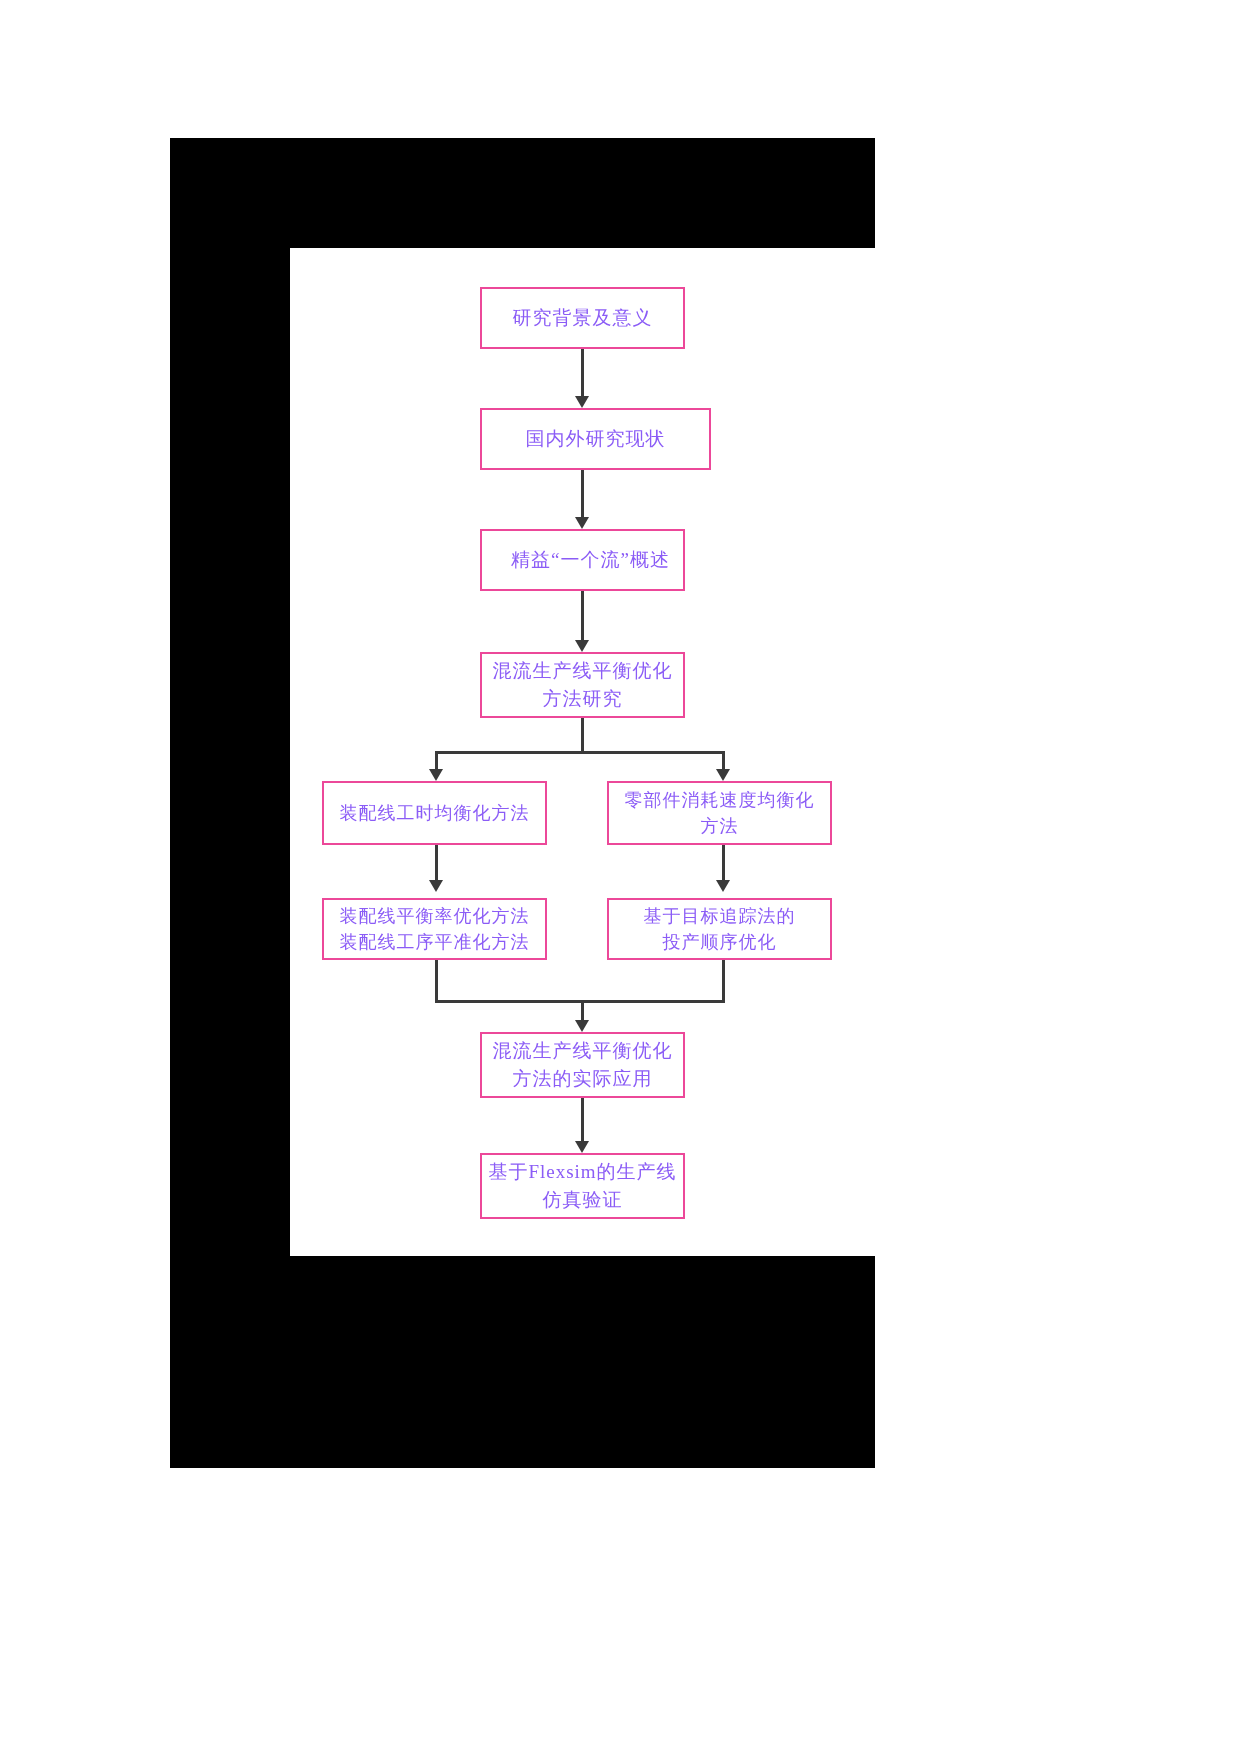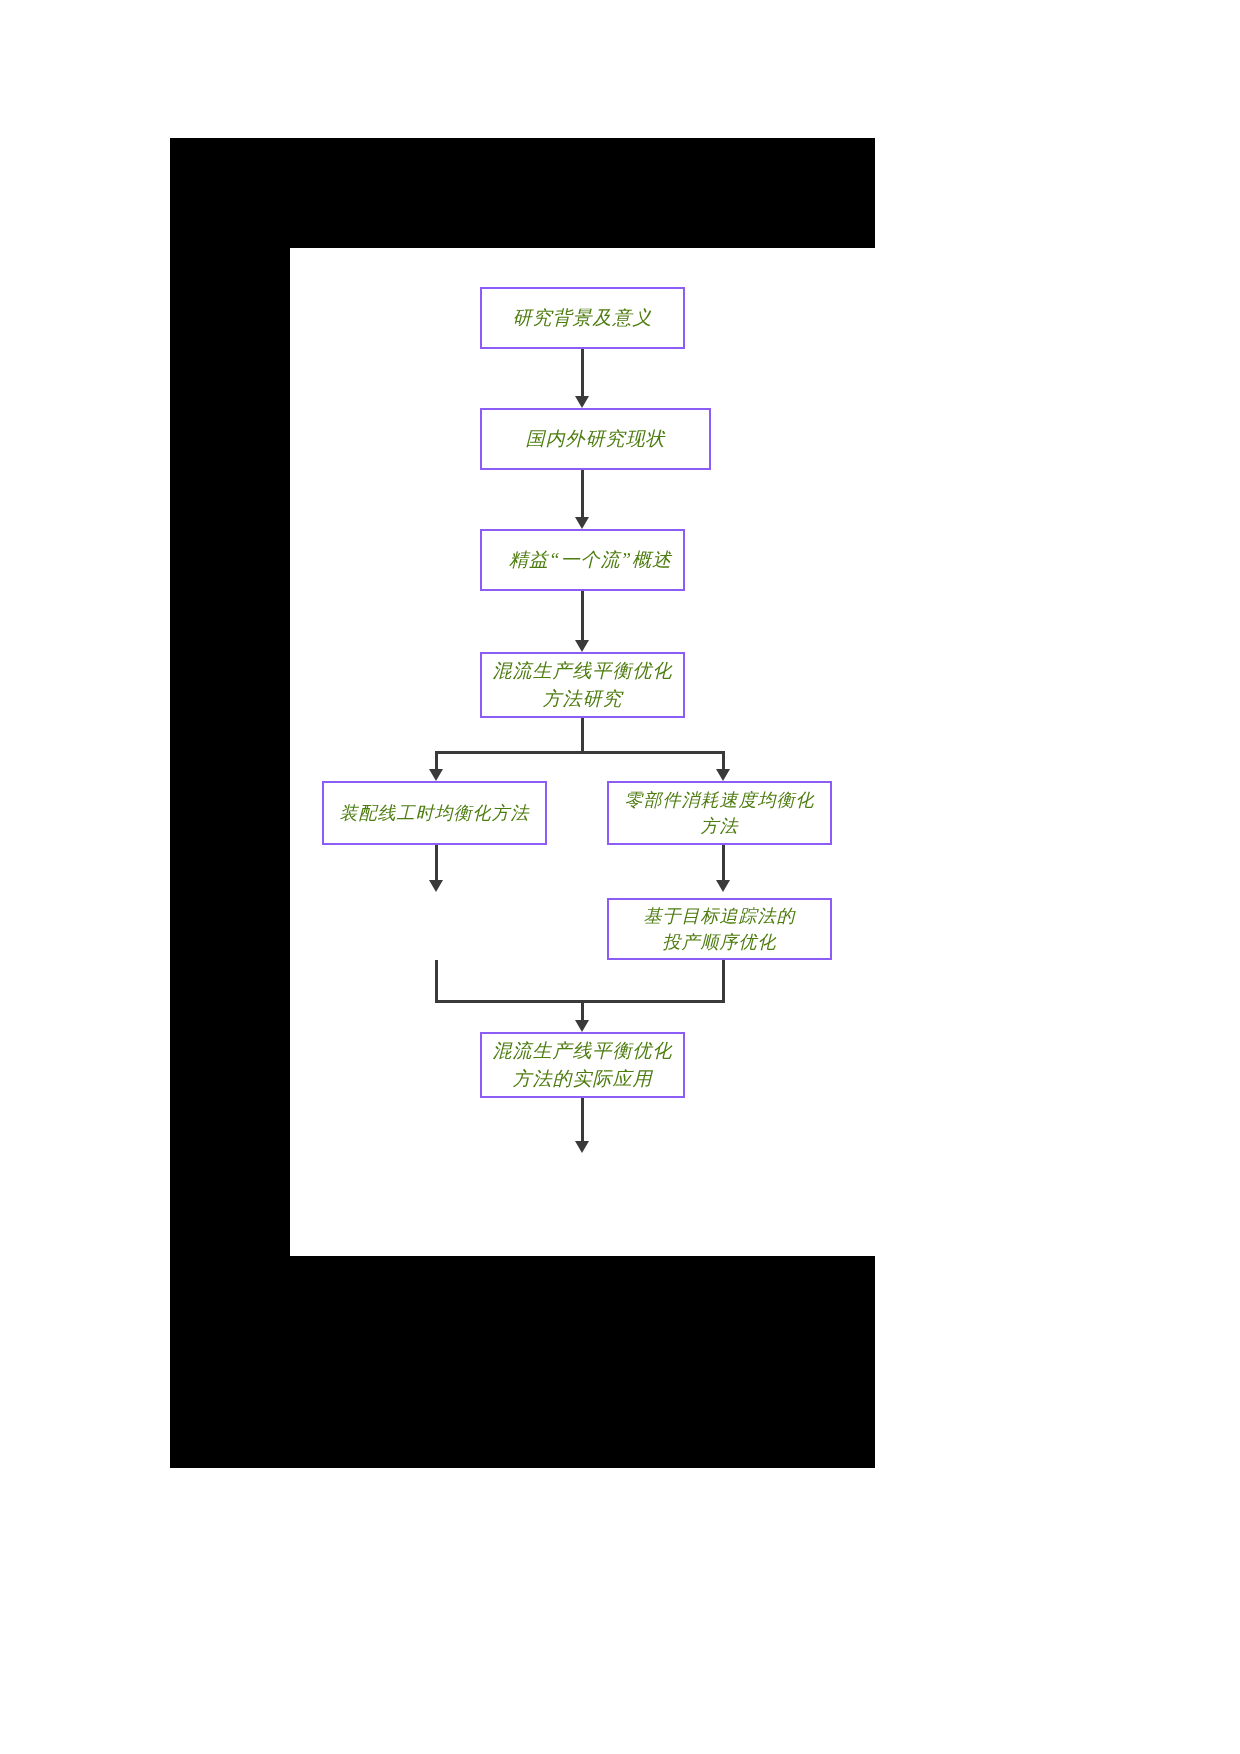--- a/index.html
+++ b/index.html
@@ -63,33 +63,32 @@
     position: absolute;
     left: 170px;
     top: 138px;
     width: 705px;
     height: 1330px;
   }
 
   .node {
     position: absolute;
     box-sizing: border-box;
-    border: 2px solid #8b5cf6;
+    border: 2px solid #ec4899;
     background: #ffffff;
     display: flex;
     align-items: center;
     justify-content: center;
     text-align: center;
-    color: #4d7c0f;
+    color: #8b5cf6;
     font-size: 19px;
     line-height: 1.45;
     letter-spacing: 1px;
     font-family: "Liberation Serif", "DejaVu Serif", serif;
     white-space: pre-line;
-    font-style: italic;
   }
   .node.small { font-size: 18px; }
 
   
   .conn-v, .conn-h {
     position: absolute;
     background: #3a3a3a;
   }
   .conn-v { width: 3px; }
   .conn-h { height: 3px; }
@@ -147,34 +146,38 @@
 
     <div class="node small" style="left:437px; top:643px; width:225px; height:64px;">零部件消耗速度均衡化
 方法</div>
 
     <div class="conn-v" style="left:265px; top:707px; height:42px;"></div>
     <div class="arrowhead" style="left:259px; top:742px;"></div>
 
     <div class="conn-v" style="left:552px; top:707px; height:42px;"></div>
     <div class="arrowhead" style="left:546px; top:742px;"></div>
 
+    <div class="node small" style="left:152px; top:760px; width:225px; height:62px;">装配线平衡率优化方法
+装配线工序平准化方法</div>
 
     <div class="node small" style="left:437px; top:760px; width:225px; height:62px;">基于目标追踪法的
 投产顺序优化</div>
 
     <div class="conn-v" style="left:265px; top:822px; height:42px;"></div>
 
     <div class="conn-v" style="left:552px; top:822px; height:42px;"></div>
 
     <div class="conn-h" style="left:265px; top:862px; width:290px;"></div>
 
     <div class="conn-v" style="left:411px; top:862px; height:27px;"></div>
     <div class="arrowhead" style="left:405px; top:882px;"></div>
 
     <div class="node" style="left:310px; top:894px; width:205px; height:66px;">混流生产线平衡优化
 方法的实际应用</div>
 
     <div class="conn-v" style="left:411px; top:960px; height:50px;"></div>
     <div class="arrowhead" style="left:405px; top:1003px;"></div>
 
+    <div class="node" style="left:310px; top:1015px; width:205px; height:66px;">基于Flexsim的生产线
+仿真验证</div>
 
   </div>
 </div>
 
 </body></html>

